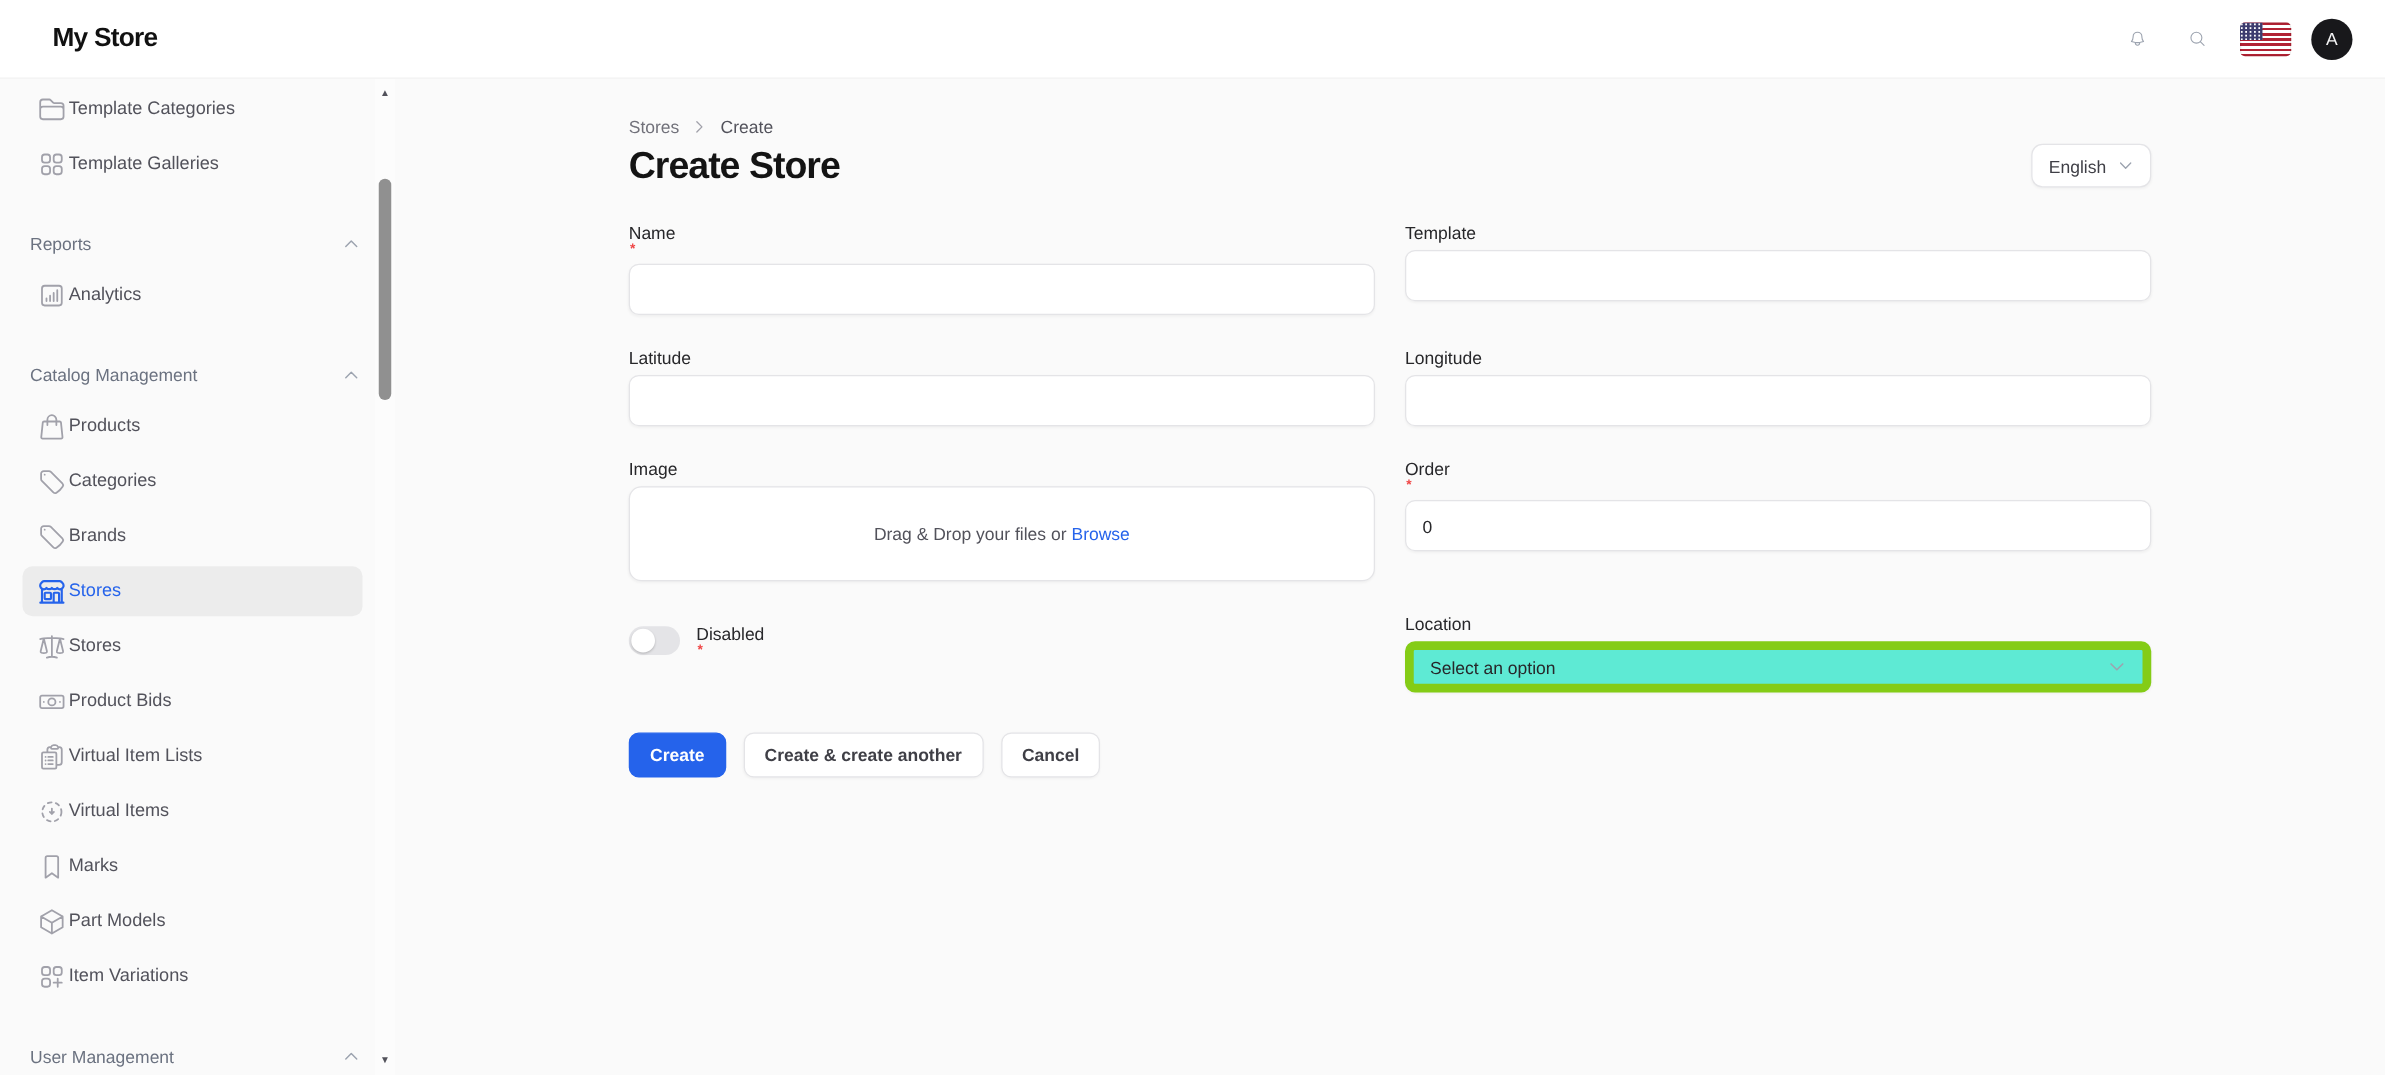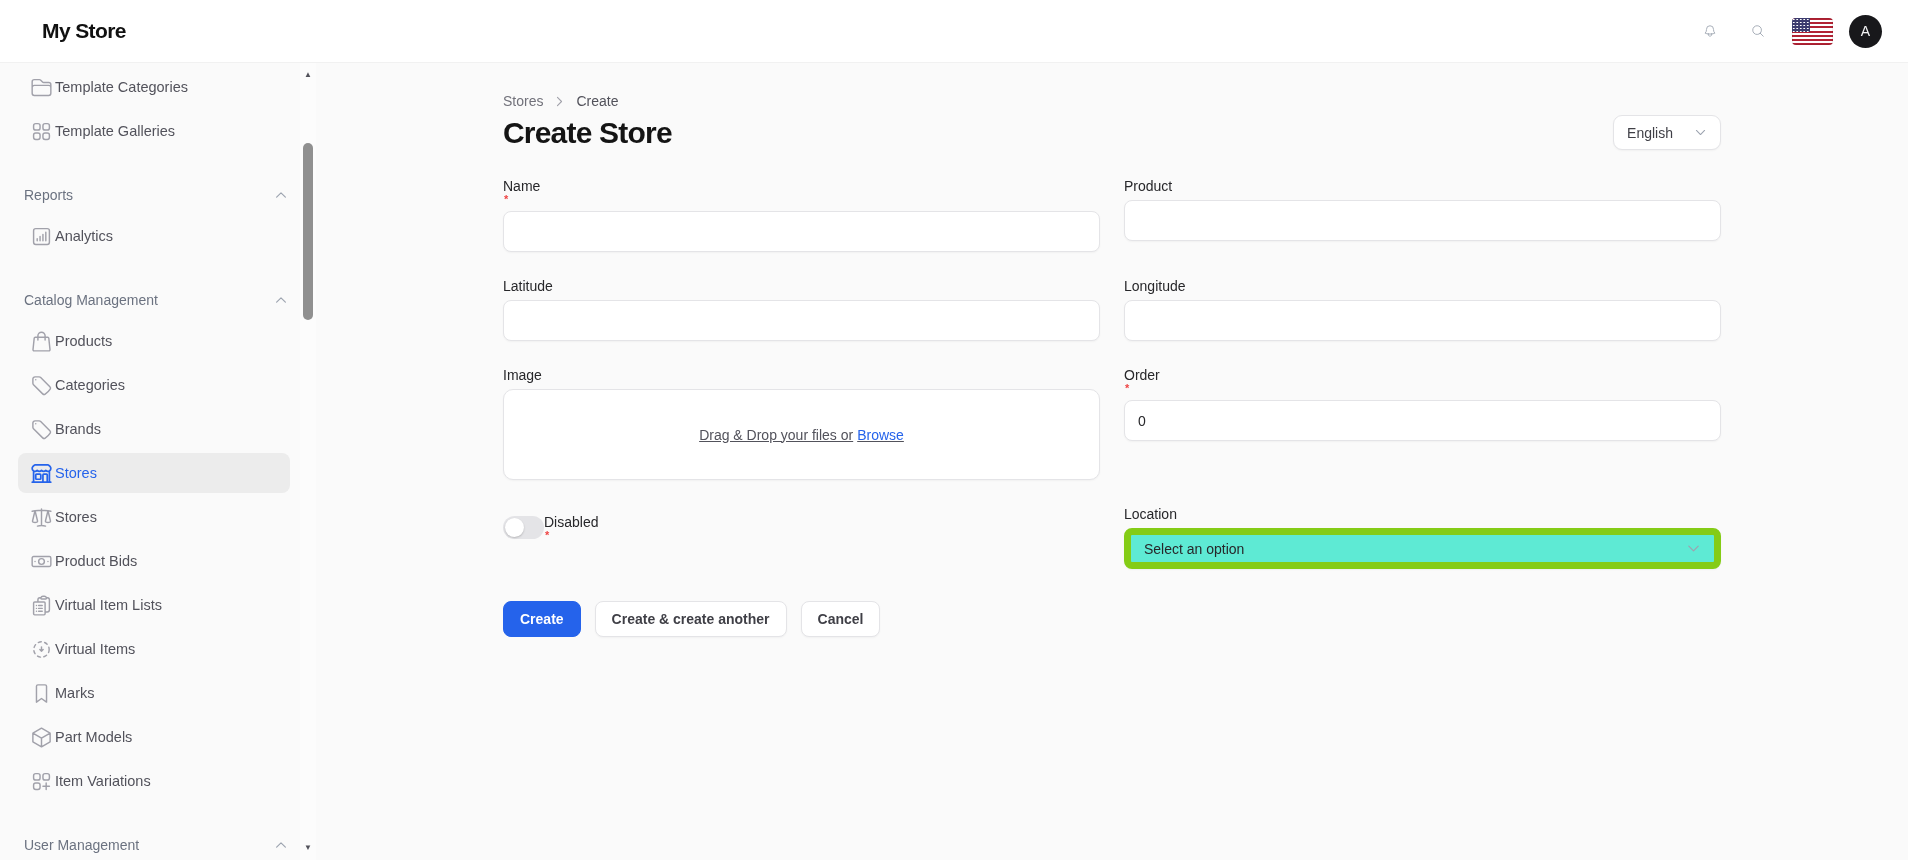--- a/index.html
+++ b/index.html
@@ -89,21 +89,21 @@
   .main { margin-left: 316px; padding-top: 63px; }
   .content { width: 1218px; margin: 0 auto; padding-top: 30px; }
   .breadcrumb { display: flex; align-items: center; gap: 10px; font-size: 14px; }
   .crumb-link { color: #71717a; cursor: pointer; }
   .crumb-sep { color: #a1a1aa; display: flex; }
   .crumb-sep svg { width: 13px; height: 13px; }
   .crumb-current { color: #52525b; }
   .title-row { display: flex; align-items: center; justify-content: space-between; margin-top: 6px; }
   .page-title { font-size: 30px; font-weight: 700; letter-spacing: -0.8px; color: #141414; }
   .lang-btn {
-    display: flex; align-items: center; gap: 21px;
+    display: flex; align-items: center; gap: 9px;
     height: 35px; padding: 0 13px; background: #ffffff;
     border: 1px solid #e4e4e7; border-radius: 9px;
     font-size: 14px; font-weight: 500; color: #3f3f46; cursor: pointer;
     box-shadow: 0 1px 2px rgba(0,0,0,0.04);
     font-family: "Liberation Sans", sans-serif;
   }
   .lang-btn .chev svg { width: 13px; height: 13px; }
   
   .form-grid {
     margin-top: 28px;
@@ -115,29 +115,28 @@
   .label-text { font-size: 14px; font-weight: 500; color: #27272a; }
   .req { color: #ef4444; font-weight: 700; font-size: 11px; line-height: 1; margin-left: 1px; }
   .text-input {
     width: 100%; height: 41px; background: #ffffff;
     border: 1px solid #e4e4e7; border-radius: 8px;
     padding: 0 13px; font-size: 14px; color: #27272a;
     box-shadow: 0 1px 2px rgba(0,0,0,0.04); outline: none;
     font-family: "Liberation Sans", sans-serif;
   }
   .dropzone {
-    height: 91px; background: #ffffff;
+    height: 76px; background: #ffffff;
     border: 1px solid #e4e4e7; border-radius: 10px;
     display: flex; align-items: center; justify-content: center;
     gap: 4px; font-size: 14px; color: #52525b; cursor: pointer;
     box-shadow: 0 1px 2px rgba(0,0,0,0.04);
-    text-decoration: underline;
   }
   .browse-link { color: #2563eb; cursor: pointer; }
-  .toggle-row { display: flex; align-items: center; padding-top: 8px; }
+  .toggle-row { display: flex; align-items: center; gap: 13px; padding-top: 8px; }
   .toggle {
     position: relative; width: 41px; height: 23px; border-radius: 12px;
     background: #e4e4e7; border: none; cursor: pointer; flex: 0 0 auto;
   }
   .toggle-knob {
     position: absolute; top: 2px; left: 2px; width: 19px; height: 19px;
     border-radius: 50%; background: #ffffff;
     box-shadow: 0 1px 2px rgba(0,0,0,0.2);
   }
   .select-box {
@@ -392,21 +391,21 @@
       <div class="field">
         <div class="field-label">
           <span class="label-text">Name</span>
             <sup class="req">*</sup>
         </div>
         <input class="text-input" type="text" value="" style="">
       </div>
 
       <div class="field">
         <div class="field-label">
-          <span class="label-text">Product</span>
+          <span class="label-text">Template</span>
         </div>
         <input class="text-input" type="text" value="" style="">
       </div>
 
       <div class="field">
         <div class="field-label">
           <span class="label-text">Latitude</span>
         </div>
         <input class="text-input" type="text" value="" style="">
       </div>

